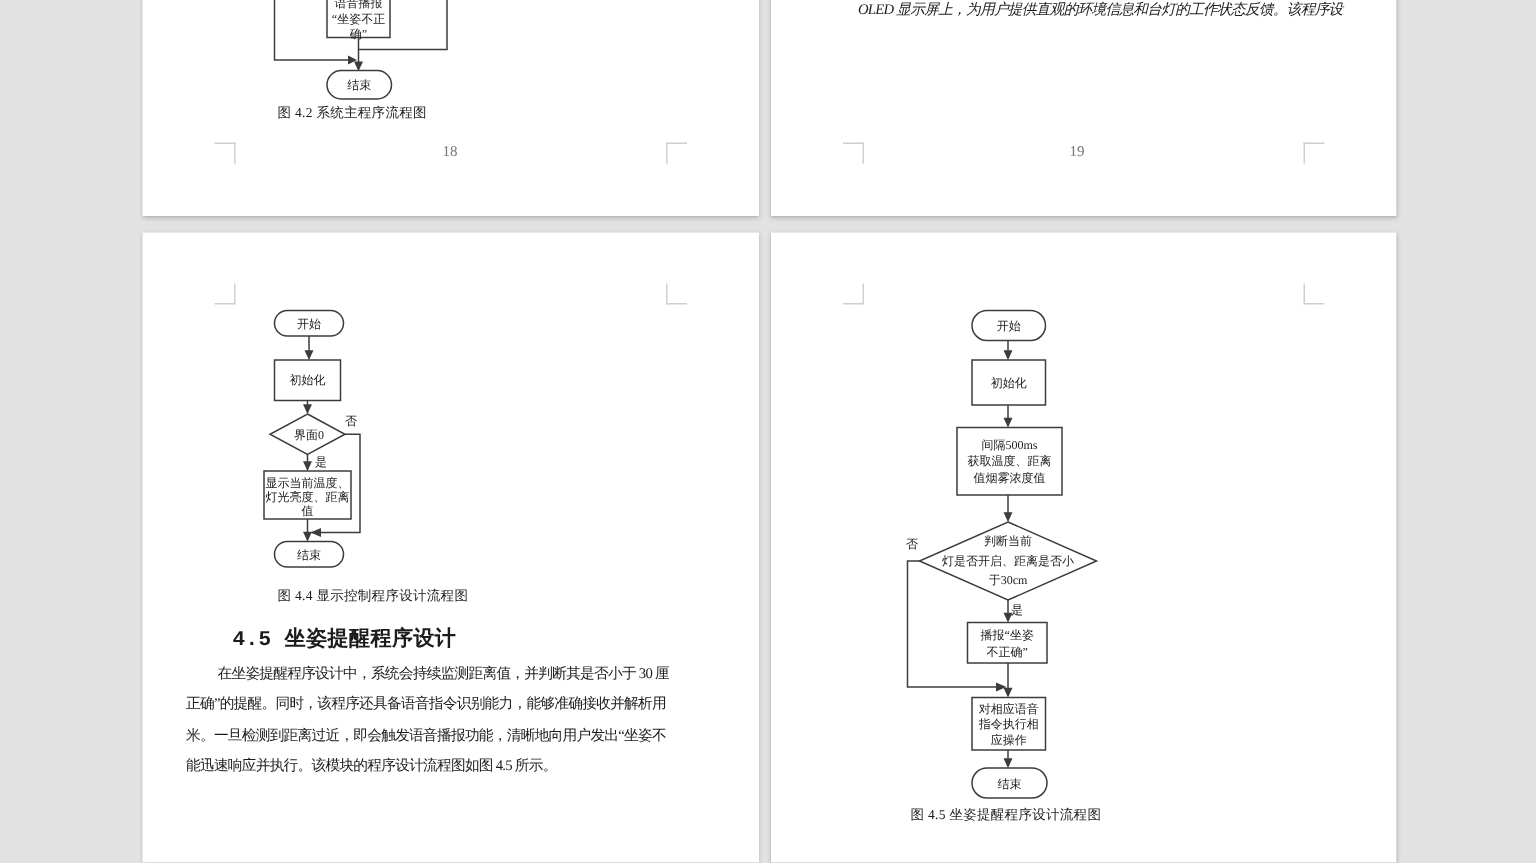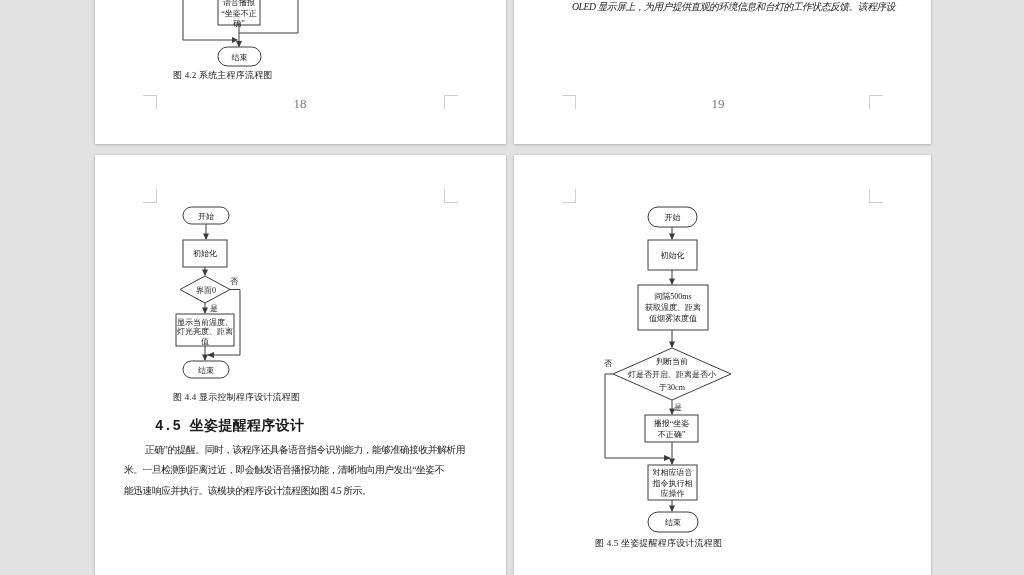--- a/index.html
+++ b/index.html
@@ -20,22 +20,22 @@
   }
   .flow-svg polygon { fill:#3c3c3c; stroke:none; }
   .flow-svg text {
     fill:#1a1a1a; font-size:8px; stroke:none;
     font-family:"Liberation Serif", serif;
     text-anchor:middle; dominant-baseline:central;
   }
   .docline {
     position:absolute; white-space:nowrap; color:#1c1c1c;
   }
-  .caption { font-size:9px; letter-spacing:0.2px; }
-  .pagenum { font-size:13px; color:#777; width:20px; text-align:center; }
+  .caption { font-size:9px; letter-spacing:0.2px;margin-left:12px; }
+  .pagenum { font-size:10px; color:#777; width:20px; text-align:center; }
   .bodytext { font-size:9.8px; letter-spacing:-0.5px; line-height:20.4px; }
   .p19text div { height:16px; line-height:16px;font-style:italic; }
   .p20para div { height:20.4px; }
   .p20para div:first-child { text-indent:21px; }
   .heading45 { font-size:14px; font-weight:bold; letter-spacing:0.3px;font-family:Liberation Mono, monospace; }
   .cmark { position:absolute; width:13px; height:13px; }
   .cm-tr { border-top:1px solid #cfcfcf; border-right:1px solid #cfcfcf; }
   .cm-tl { border-top:1px solid #cfcfcf; border-left:1px solid #cfcfcf; }
   .cm-br { border-bottom:1px solid #cfcfcf; border-right:1px solid #cfcfcf; }
   .cm-bl { border-bottom:1px solid #cfcfcf; border-left:1px solid #cfcfcf; }
@@ -109,20 +109,21 @@
     <path d="M65 151 V165"></path>
     <polygon points="62,159.5 68,159.5 65,166"></polygon>
 
     <rect x="43" y="166" width="46" height="17" rx="8.5"></rect>
     <text x="66" y="175">结束</text>
   </svg>
 
   <div class="docline caption" style="left:173px; top:391px;">图 4.4  显示控制程序设计流程图</div>
   <div class="docline heading45" style="left:155px; top:417px;">4.5 坐姿提醒程序设计</div>
   <div class="docline bodytext p20para" style="left:124px; top:440px;">
+    <div>在坐姿提醒程序设计中，系统会持续监测距离值，并判断其是否小于 30 厘</div>
     <div>正确”的提醒。同时，该程序还具备语音指令识别能力，能够准确接收并解析用</div>
     <div>米。一旦检测到距离过近，即会触发语音播报功能，清晰地向用户发出“坐姿不</div>
     <div>能迅速响应并执行。该模块的程序设计流程图如图 4.5 所示。</div>
   </div>
 
   <div class="cmark cm-br" style="left:562px; top:189px;"></div>
   <div class="cmark cm-bl" style="left:869px; top:189px;"></div>
 
   <svg class="flow-svg" style="left:595px; top:195px;" width="150" height="350" viewBox="0 0 150 350">
 

